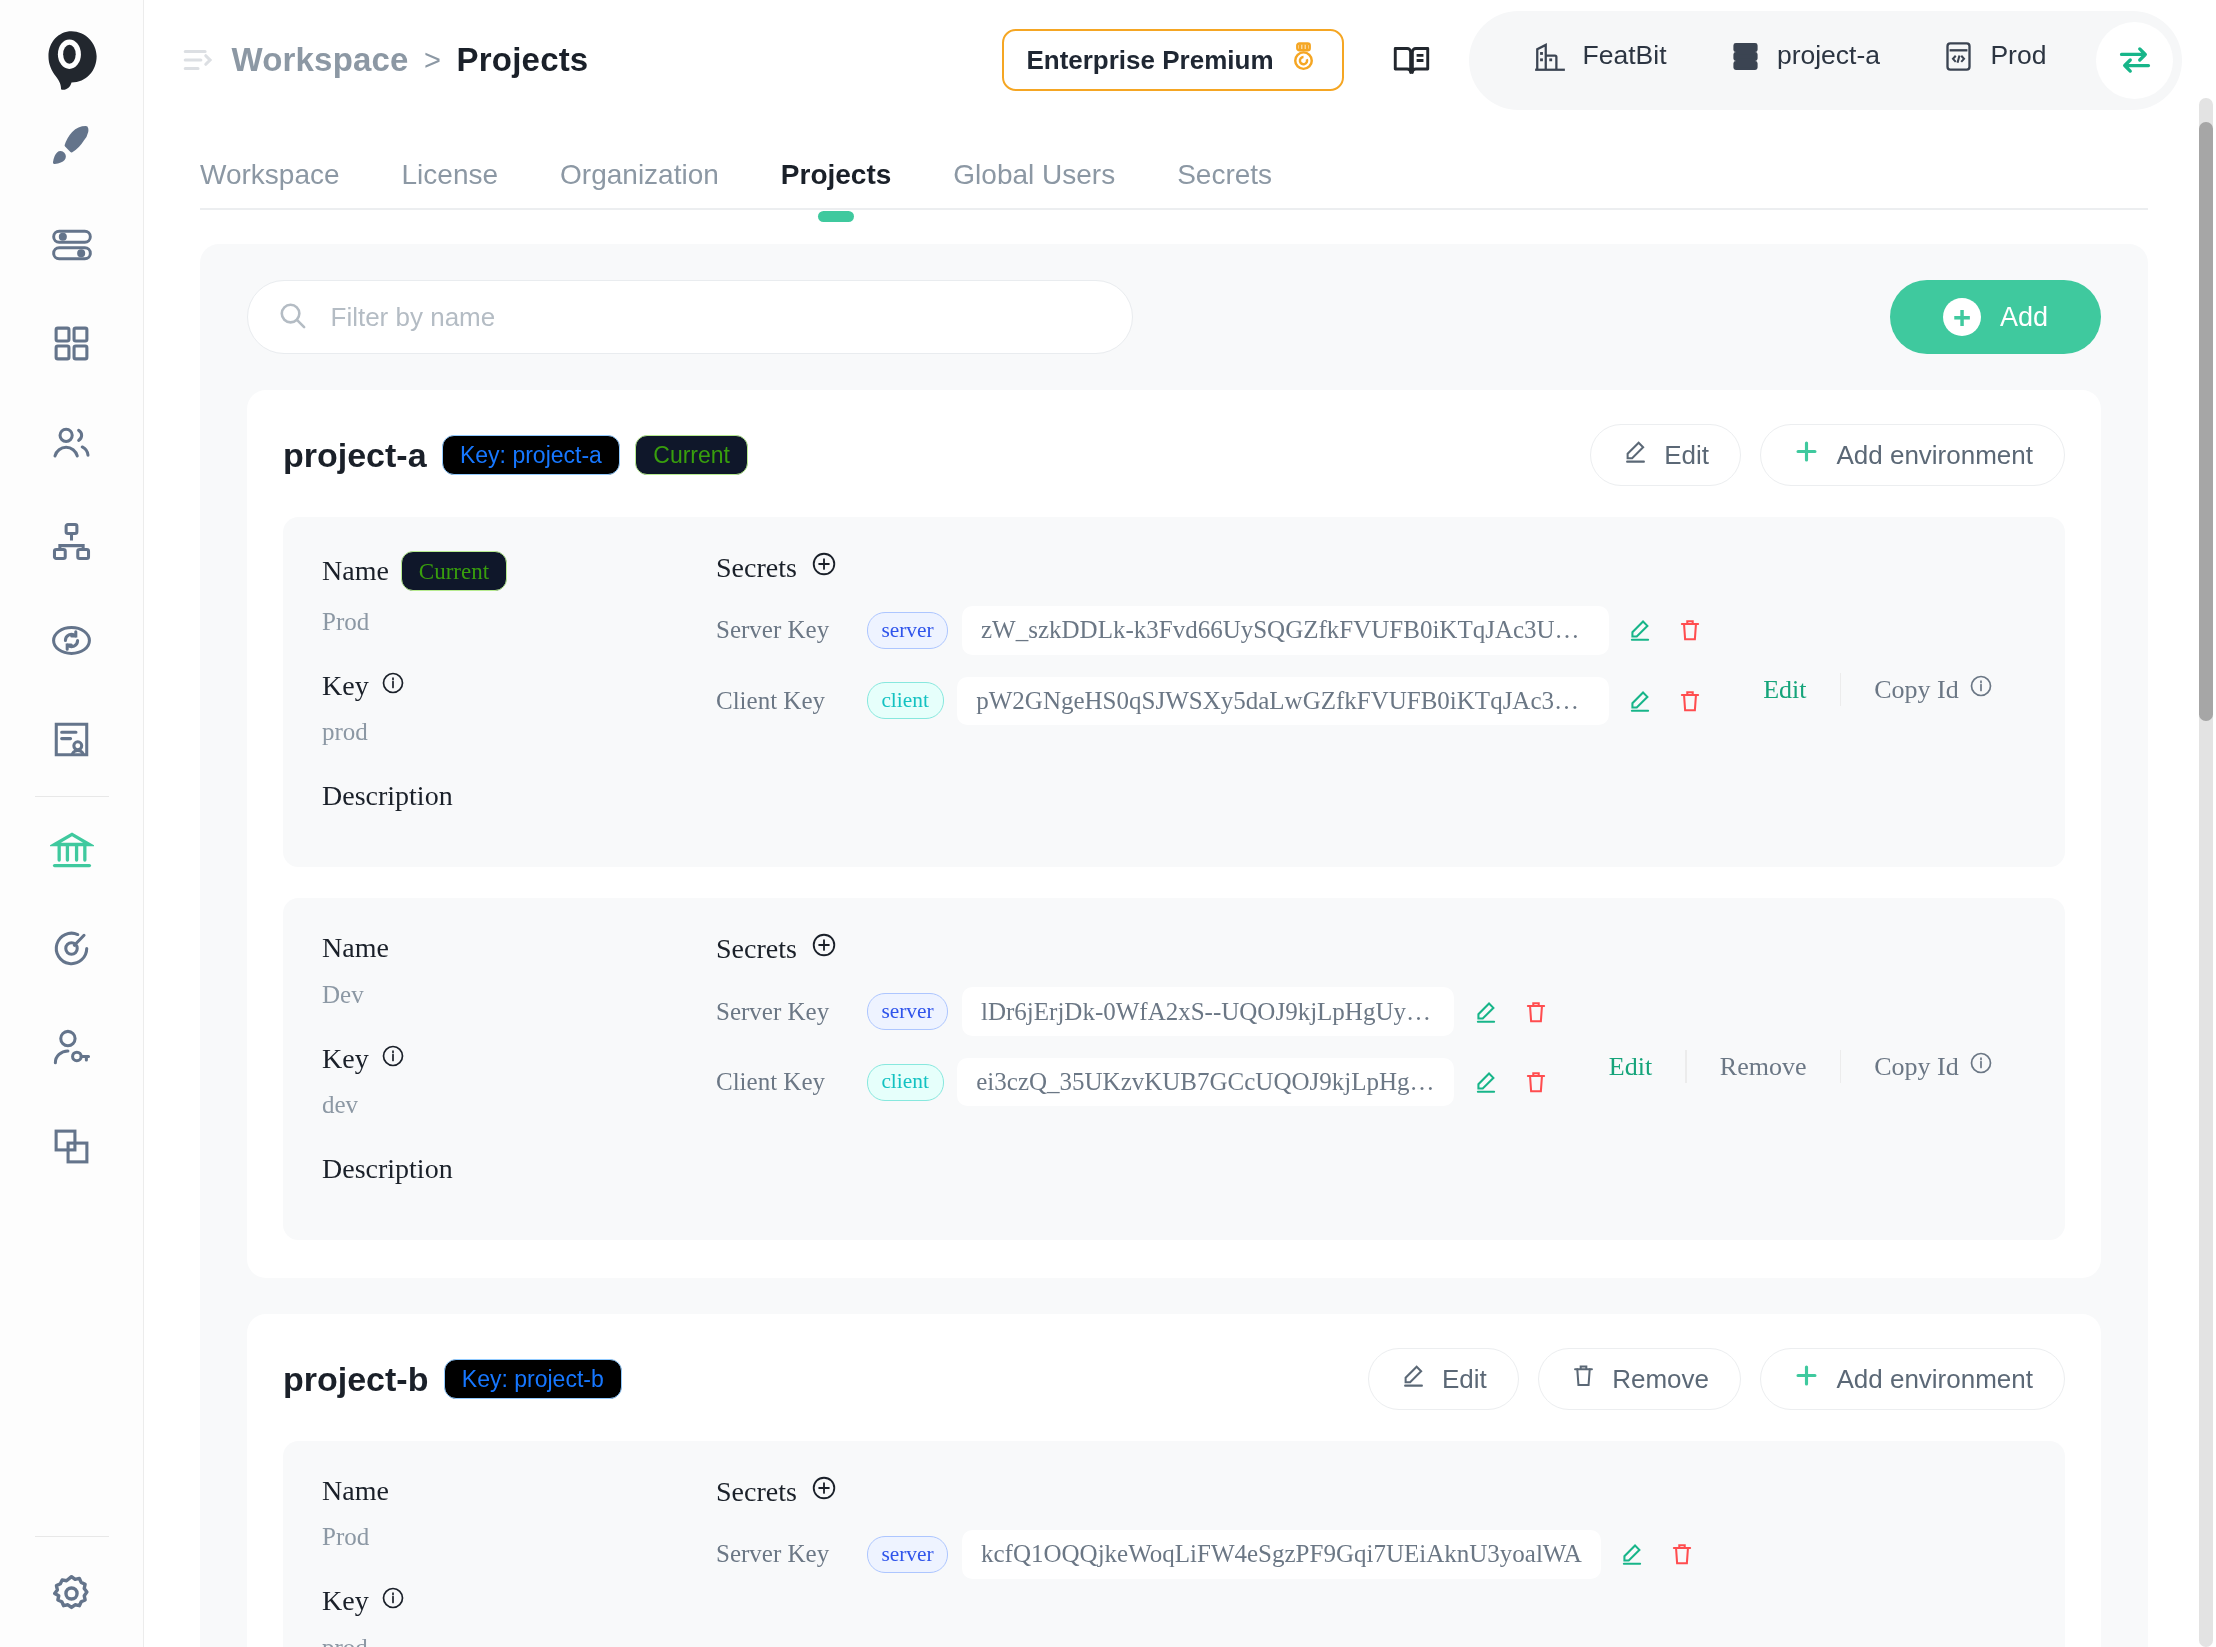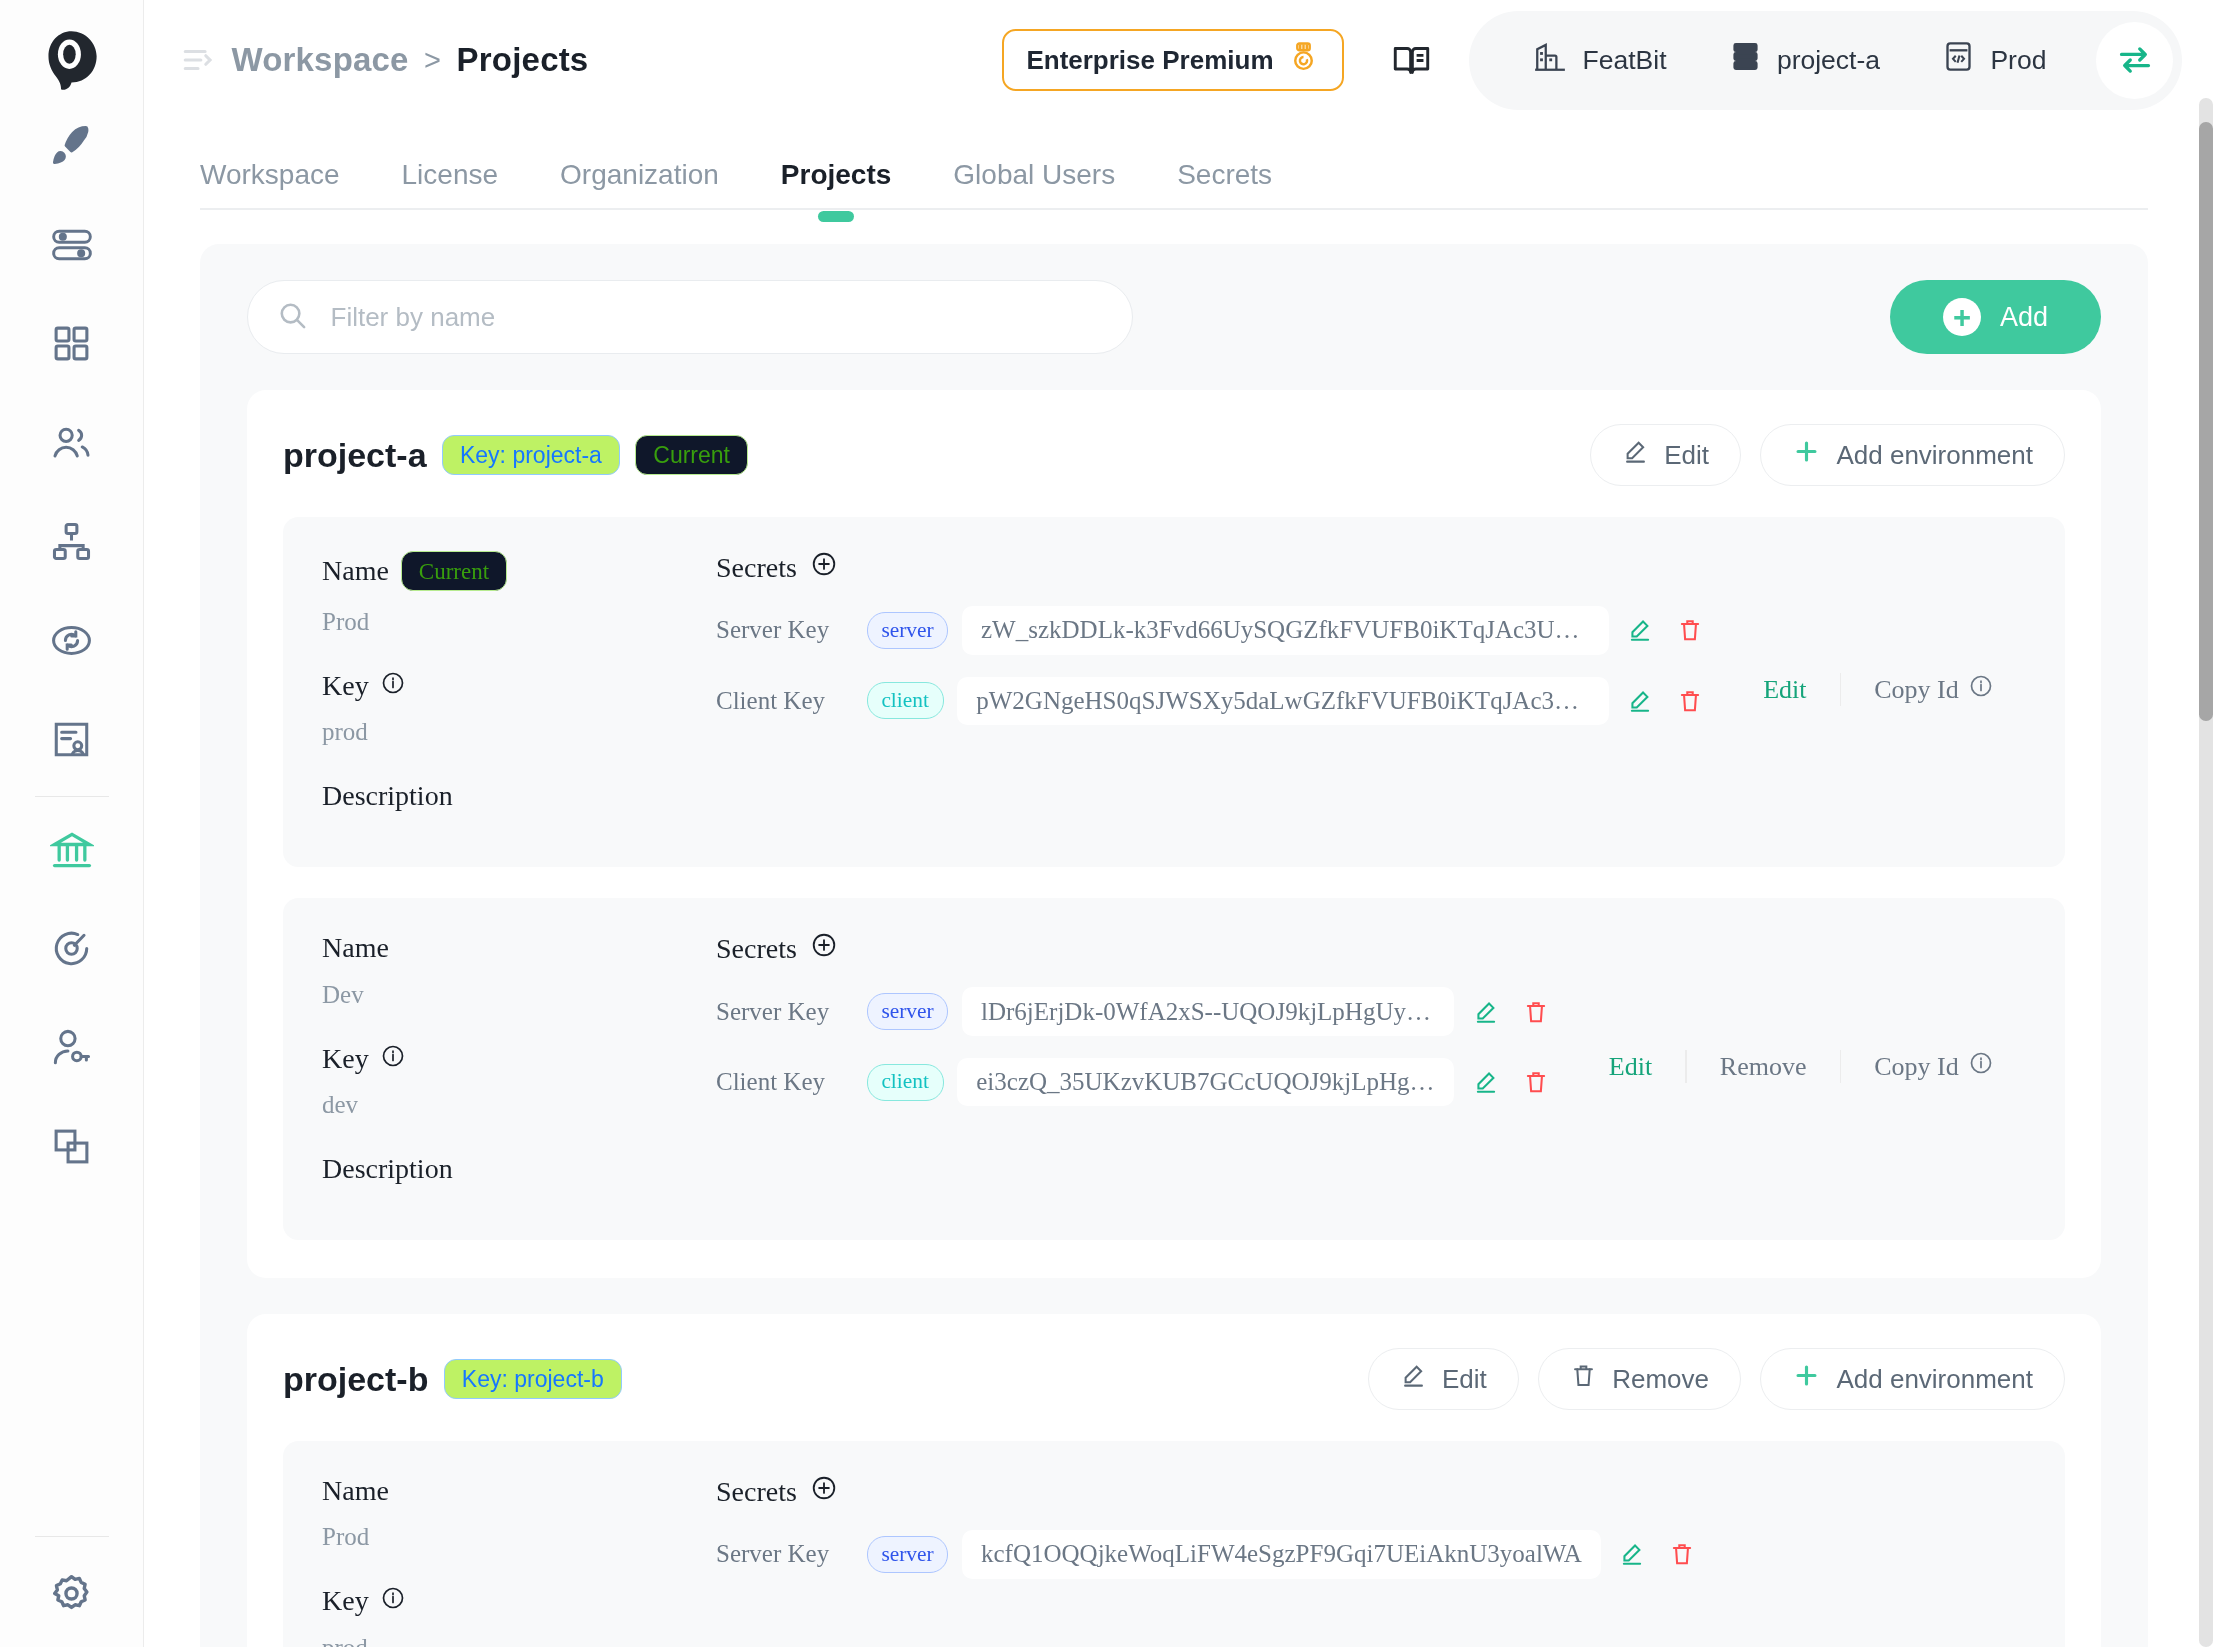--- a/index.html
+++ b/index.html
@@ -44,21 +44,21 @@
   .plan-badge {
     border:2.6px solid #f5a623; border-radius:13.7px; padding:9.4px 22px;
     display:flex; align-items:center; gap:13.7px; font-size:26px; font-weight:700; color:#1f2733;
     white-space:nowrap;
   }
   .book-btn { width:77px; height:77px; display:flex; align-items:center; justify-content:center; margin-left:29px; cursor:pointer;}
   .switcher {
     margin-left:19px; height:99px; background:#f6f7f8; border-radius:50px;
     display:flex; align-items:center; padding:0 8.6px 0 33px; gap:0;
   }
-  .sw-item { display:flex; align-items:center; gap:15.4px; padding:0 31px; font-size:26.5px; color:#2c3542; cursor:pointer; white-space:nowrap;}
+  .sw-item { display:flex; gap:15.4px; padding:0 31px; font-size:26.5px; color:#2c3542; cursor:pointer; white-space:nowrap;}
   .sw-circle {
     width:77px; height:77px; border-radius:50%; background:#ffffff;
     display:flex; align-items:center; justify-content:center; margin-left:19px; cursor:pointer;
   }
 
   
   .content { position:absolute; left:144px; top:120px; right:12px; bottom:0; overflow:hidden; }
   .tabs { display:flex; align-items:flex-end; padding:0 0 0 56px; height:90px; position:relative;}
   .tab { font-size:28px; color:#8c98a4; padding:0 0 19px; margin-right:62px; cursor:pointer; position:relative; }
   .tab.active { color:#1a2029; font-weight:700; }
@@ -90,21 +90,21 @@
   }
   .add-btn .plus-circ {
     width:38px; height:38px; border-radius:50%; background:#ffffff; color:#3fc99e;
     display:flex; align-items:center; justify-content:center; font-size:31px; font-weight:700; line-height:1;
   }
 
   .project-card { background:#ffffff; border-radius:19px; margin-top:36px; padding:34px 36px 38px; }
   .project-head { display:flex; align-items:center; }
   .project-name { font-size:34px; font-weight:700; color:#1a2029; margin-right:15.4px; }
   .badge { border-radius:12px; padding:7.7px 17px; font-size:23px; line-height:1; white-space:nowrap; }
-  .badge-key { background:#bef264; border:1.3px solid #91caff; color:#1677ff;text-align:right; }
+  .badge-key { background:#000000; border:1.3px solid #91caff; color:#1677ff;text-align:right; }
   .badge-current { background:#0f172a; border:1.3px solid #b7eb8f; color:#389e0d; margin-left:15.4px; }
   .head-actions { margin-left:auto; display:flex; gap:19px; }
   .btn-outline {
     border:1.7px solid #eceef0; background:#ffffff; border-radius:36px; height:62px;
     padding:0 31px; display:flex; align-items:center; gap:15.4px; font-size:26px;
     color:#5b6876; cursor:pointer; white-space:nowrap; font-family:"Liberation Sans", sans-serif;
   }
 
   .env-card { background:#f8f9fa; border-radius:15.4px; margin-top:31px; padding:34px 39px 39px; display:flex;font-family:Liberation Serif, serif; }
   .env-left { width:394px; flex:0 0 394px; }

